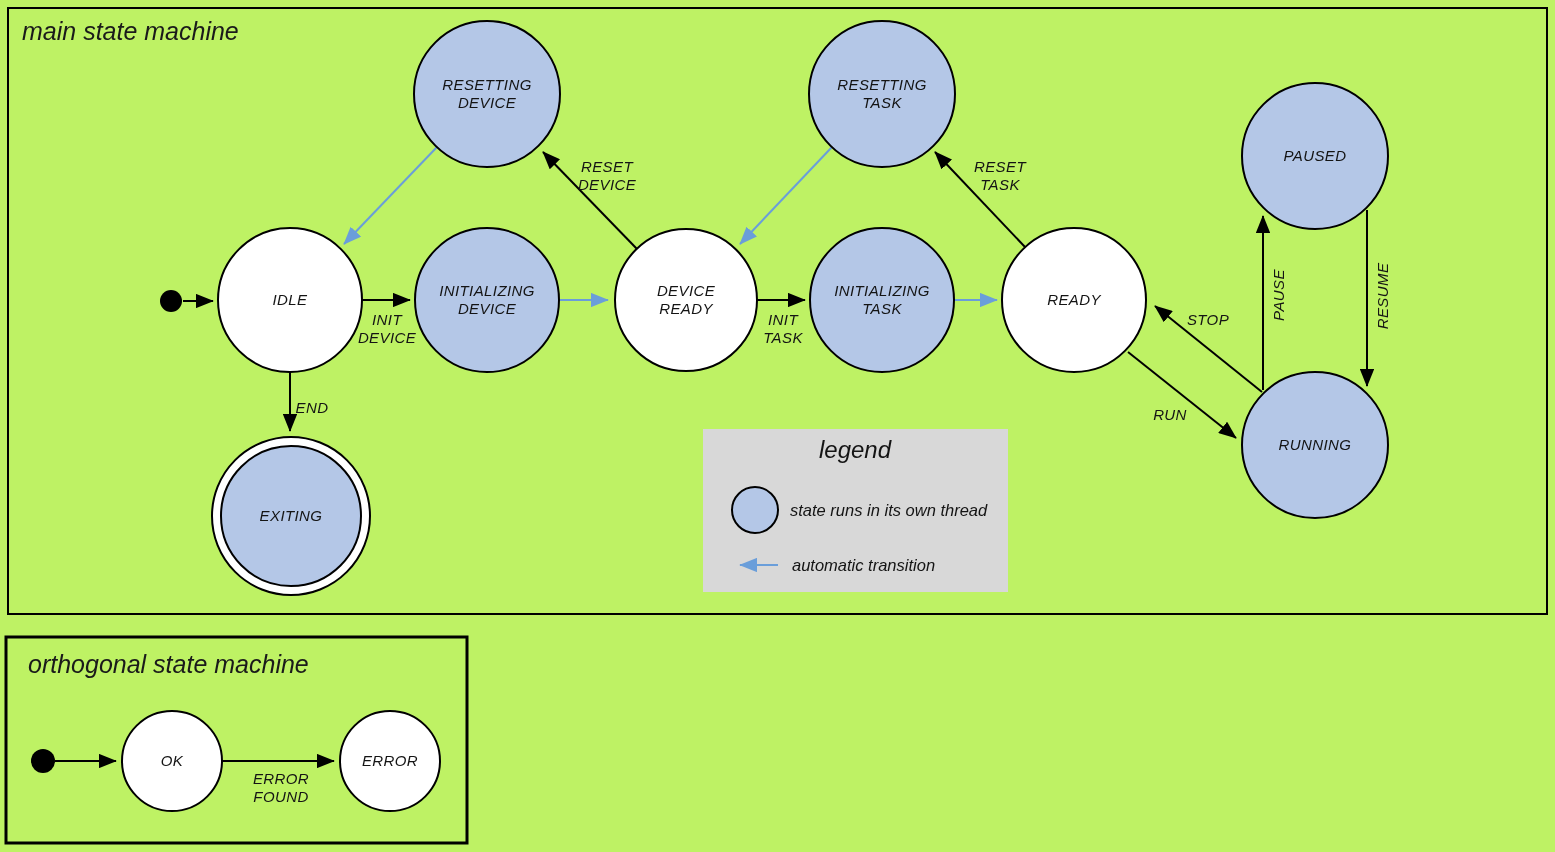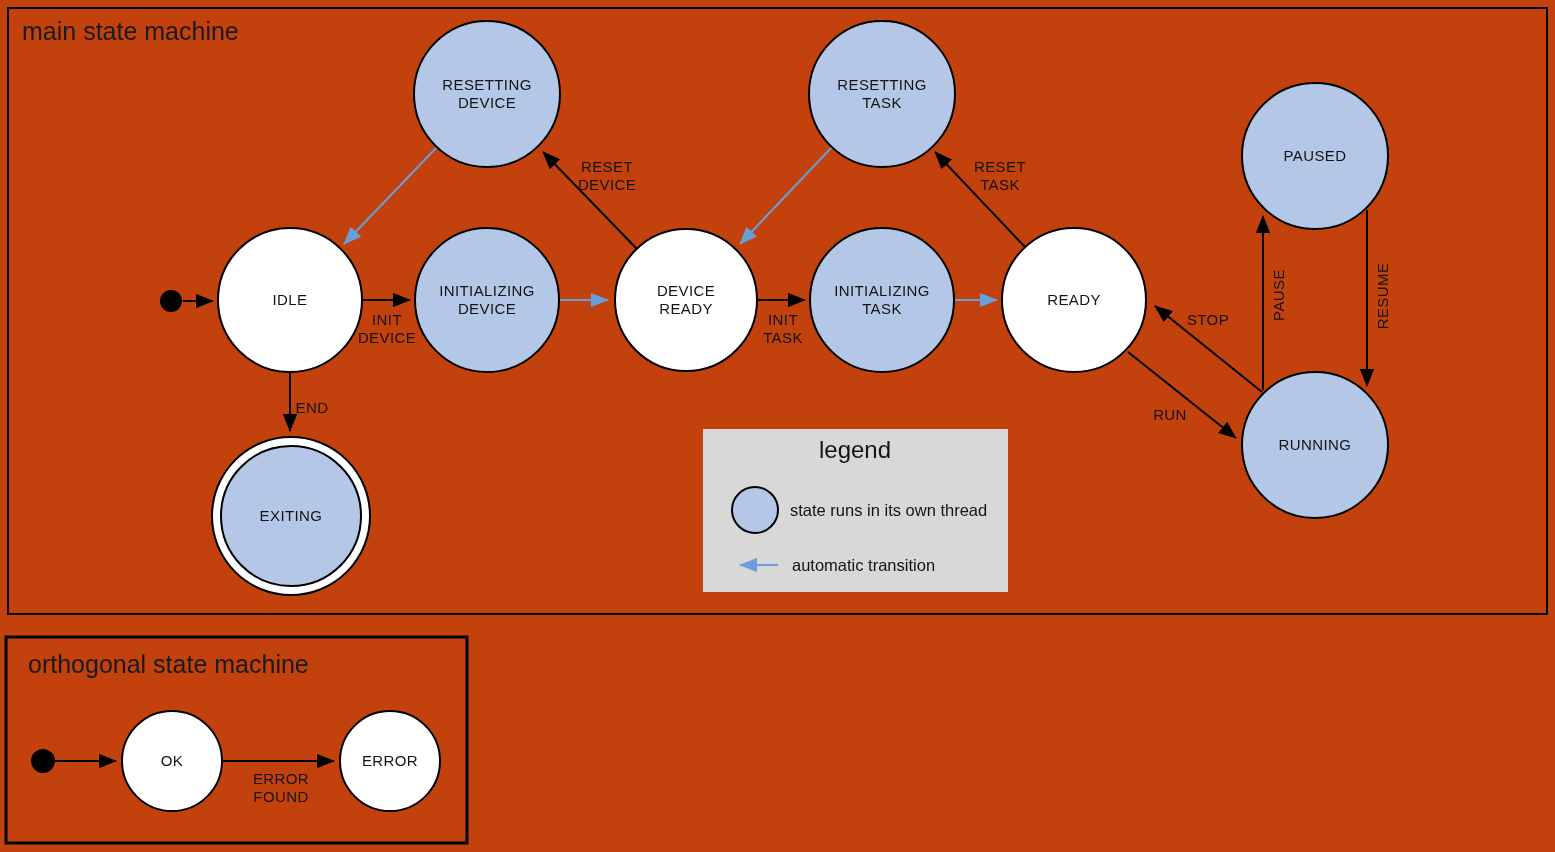--- a/index.html
+++ b/index.html
@@ -5,21 +5,22 @@
   html, body {
     margin: 0;
     padding: 0;
     background: #ffffff;
     font-family: "Liberation Sans", sans-serif;
   }
   .canvas {
     position: relative;
     width: 1555px;
     height: 852px;
-    background: #c2410c;
+    background: #bef264;
+    font-style: italic;
   }
   svg text {
     font-family: "Liberation Sans", sans-serif;
     fill: #141414;
   }
   .panel {
     fill: none;
     stroke: #000000;
     stroke-width: 2;
   }

